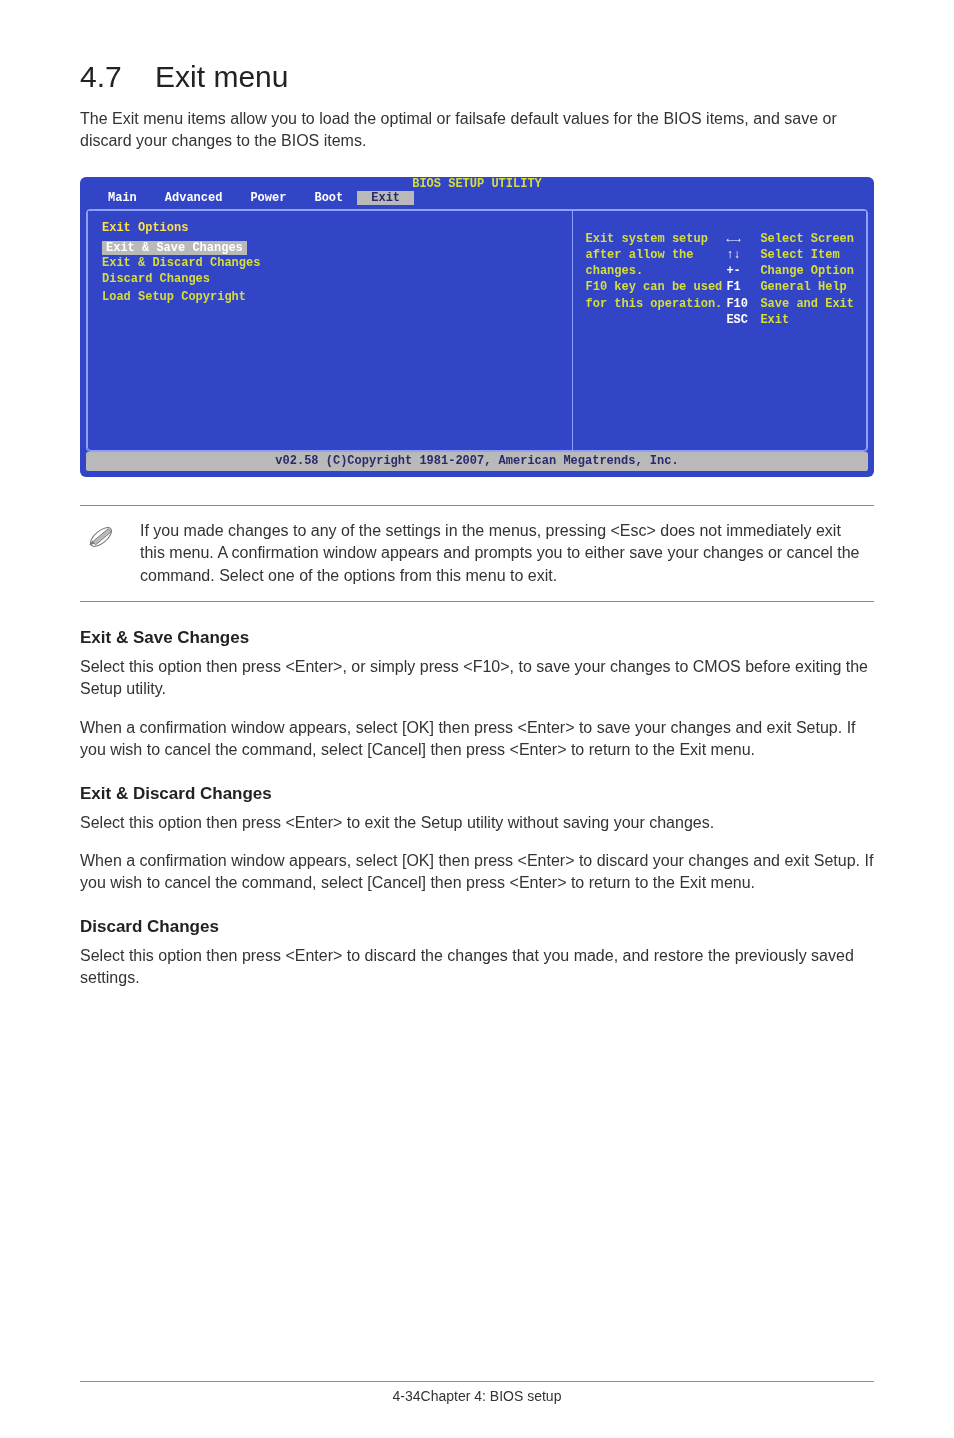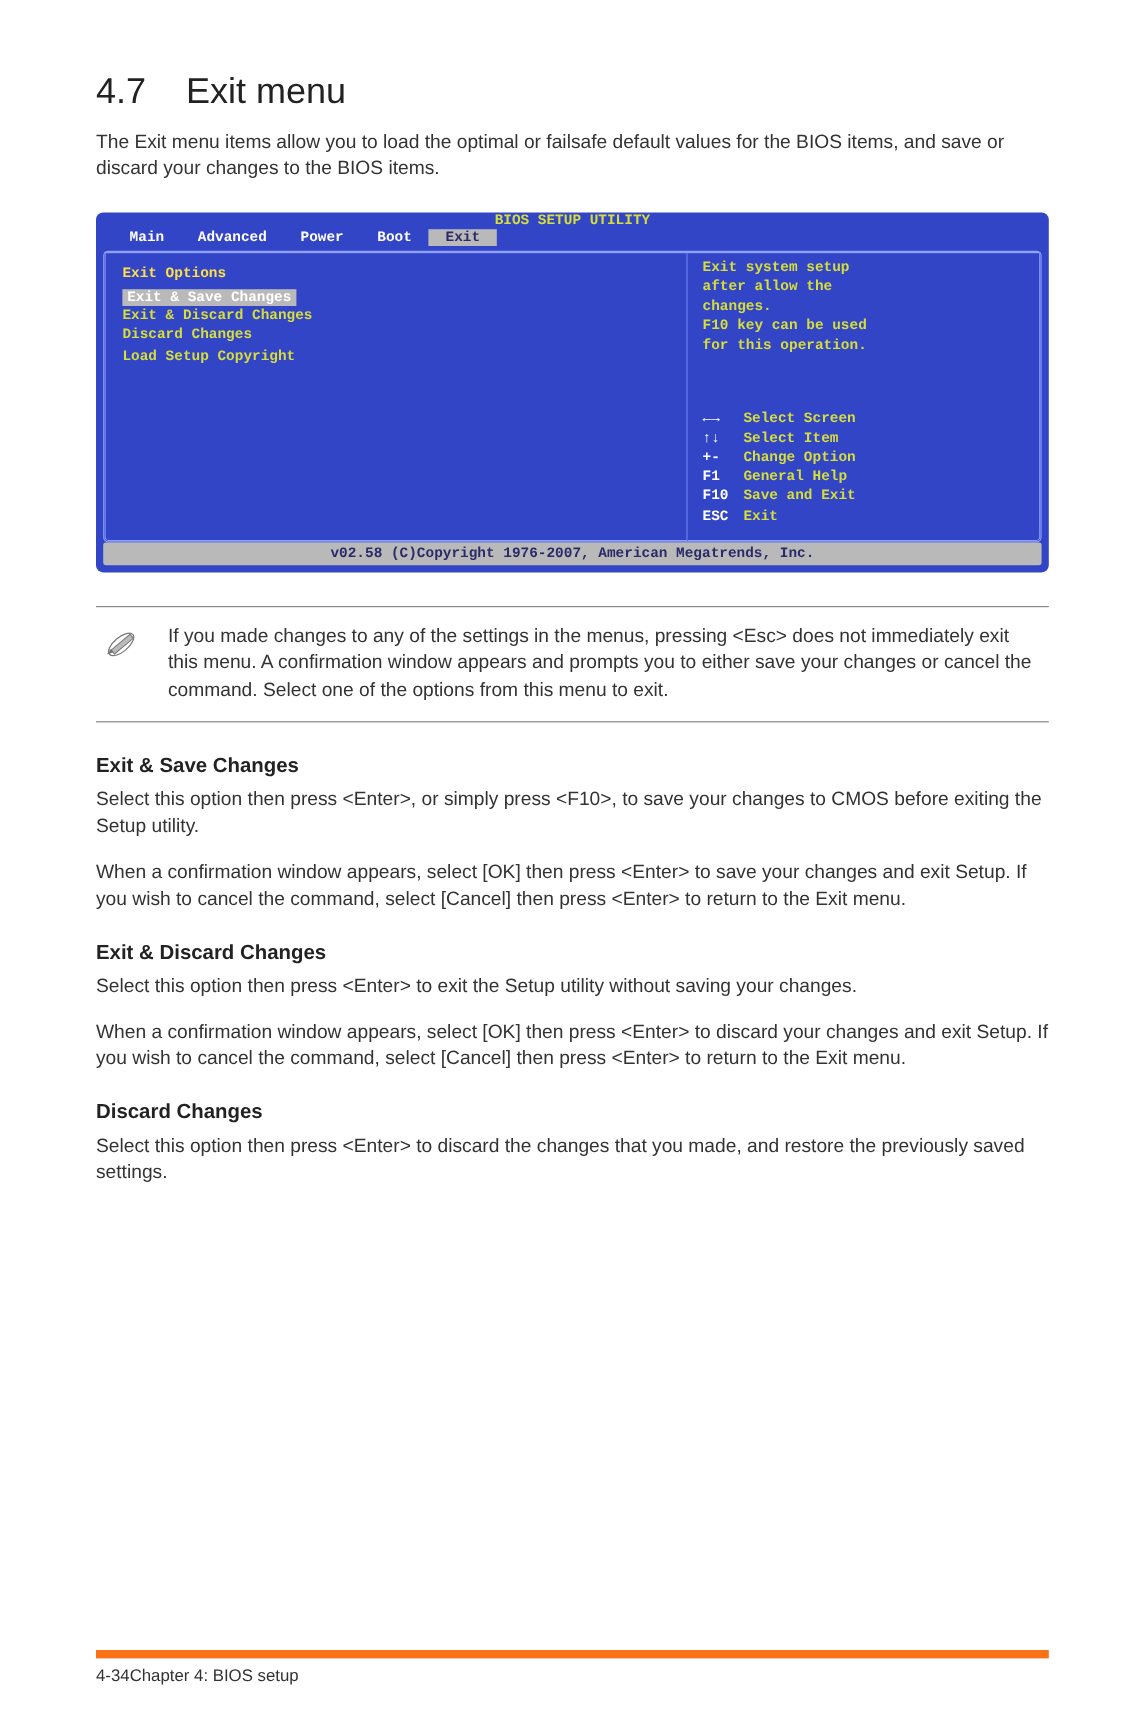--- a/index.html
+++ b/index.html
@@ -77,27 +77,26 @@
     padding: 1px 0;
   }
   .bios-item.highlighted {
     background: #b9b9b9;
     color: #fff;
     display: inline-block;
     padding: 0 4px;
   }
   .bios-right {
     flex: 1;
-    padding: 4px 12px 12px 12px;
+    padding: 20px 12px 12px 12px;
     border-right: 1px solid #8fa0ff;
     border-bottom: 1px solid #8fa0ff;
     border-radius: 0 0 4px 0;
     color: #d6de39;
     display: flex;
-    flex-direction: column;
     justify-content: space-between;
     min-height: 240px;
   }
   .bios-right .desc-block { line-height: 1.35; }
   .bios-right .nav-block { line-height: 1.35; }
   .nav-line { display: flex; gap: 6px; }
   .nav-key { color: #fff; min-width: 28px; }
   .bios-footer {
     background: #b9b9b9;
     color: #2a2a6a;
@@ -132,24 +131,24 @@
     line-height: 1.4;
     margin-bottom: 16px;
     color: #333;
   }
   .group { margin-bottom: 22px; }
   .page-footer {
     position: absolute;
     bottom: 34px;
     left: 80px;
     right: 80px;
-    border-top: 7px solid #f97316;
+    border-top: 1px solid #f97316;
     padding-top: 6px;
     display: flex;
-    justify-content: flex-start;
+    justify-content: center;
     font-size: 14px;
     color: #333;
   }
   .border-frame {
     border: 1px solid #8fa0ff;
     border-radius: 4px;
     margin: 0 6px;
   }
 </style>
 </head>
@@ -213,21 +212,21 @@
               <span>Save and Exit</span>
             </div>
           <div class="nav-line">
               <span class="nav-key">ESC</span>
               <span>Exit</span>
             </div>
         </div>
       </div>
     </div>
   </div>
-  <div class="bios-footer">v02.58 (C)Copyright 1976-2007, American Megatrends, Inc.</div>
+  <div class="bios-footer">v02.58 (C)Copyright 1981-2007, American Megatrends, Inc.</div>
 </div>
 
 <div class="note-row">
   <div class="note-icon">
     <svg viewBox="0 0 40 40">
       <ellipse cx="20" cy="20" rx="15" ry="7" fill="none" stroke="#777" stroke-width="1.2" transform="rotate(-40 20 20)"></ellipse>
       <rect x="9" y="18" width="24" height="5" fill="#bbb" stroke="#777" stroke-width="1" transform="rotate(-40 20 20)"></rect>
       <polygon points="6,30 10,24 12,28" fill="#777"></polygon>
     </svg>
   </div>

